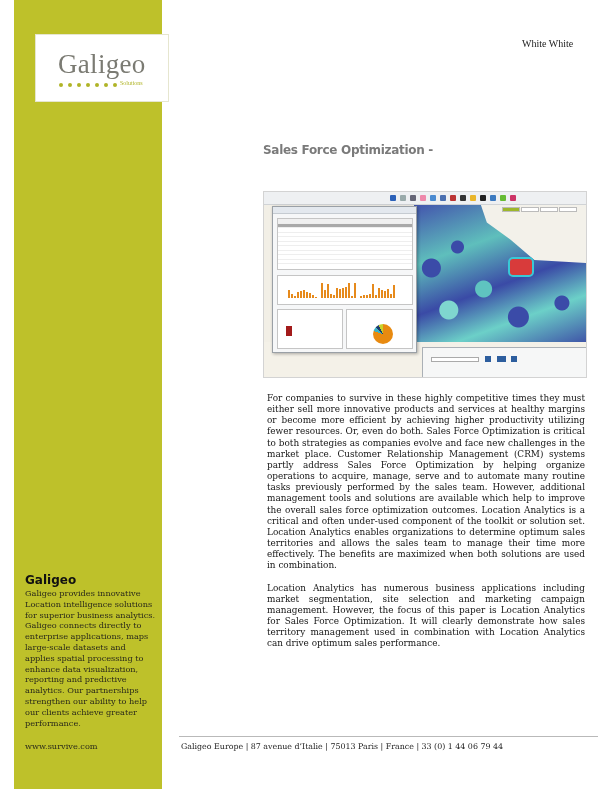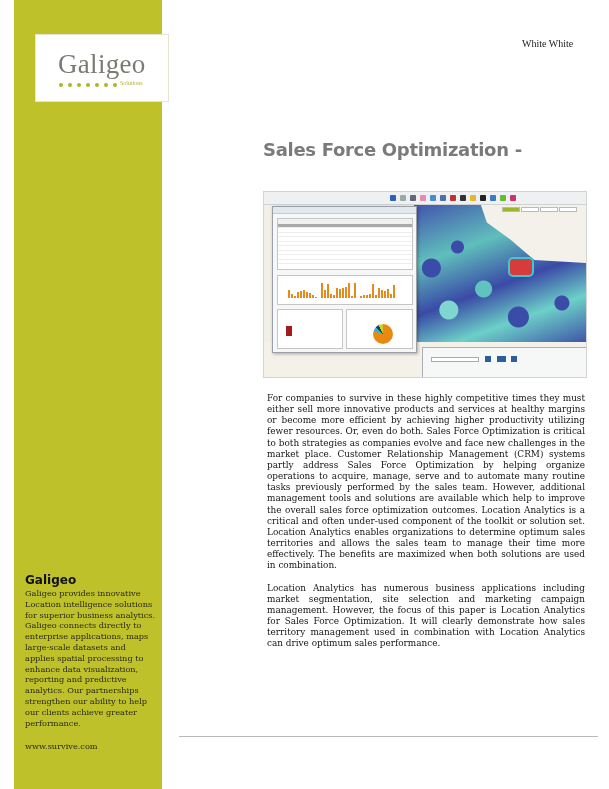--- a/index.html
+++ b/index.html
@@ -39,21 +39,21 @@
       font-family: "DejaVu Serif", serif; font-size: 8.2px; color: #2a2a1a;
     }
 
     .doc-type {
       position: absolute; left: 522px; top: 38px;
       font-family: "Liberation Serif", serif; font-size: 10px; color: #222;
     }
 
     .title {
       position: absolute; left: 263px; top: 140px; width: 300px;
-      font-family: "DejaVu Sans", sans-serif; font-weight: bold; font-size: 18px;
+      font-family: "DejaVu Sans", sans-serif; font-weight: bold; font-size: 12px;
       line-height: 20px; color: #7a7a7a; letter-spacing: -0.3px;
     }
 
     
     .shot {
       position: absolute; left: 263px; top: 191px; width: 324px; height: 187px;
       background: #e9ecef; border: 1px solid #d3d3d3; overflow: hidden;
     }
     .shot-toolbar {
       position: absolute; left: 0; top: 0; width: 100%; height: 13px; background: #eef0f2;
@@ -268,13 +268,14 @@
   </div>
 </div>
 
 <div class="body-text">
   <p>For companies to survive in these highly competitive times they must either sell more innovative products and services at healthy margins or become more efficient by achieving higher productivity utilizing fewer resources. Or, even do both.  Sales Force Optimization is critical to both strategies as companies evolve and face new challenges in the market place.  Customer Relationship Management (CRM) systems partly address Sales Force Optimization by helping organize operations to acquire, manage, serve and to automate many routine tasks previously performed by the sales team. However, additional management tools and solutions are available which help to improve the overall sales force optimization outcomes. Location Analytics is a critical and often under-used component of the toolkit or solution set.  Location Analytics enables organizations to determine optimum sales territories and allows the sales team to manage their time more effectively. The benefits are maximized when both solutions are used in combination.</p>
   <p>Location Analytics has numerous business applications including market segmentation, site selection and marketing campaign management. However, the focus of this paper is Location Analytics for Sales Force Optimization. It will clearly demonstrate how sales territory management used in combination with Location Analytics can drive optimum sales performance.</p>
 </div>
 
 <div class="footer-rule"></div>
 <div class="footer">
+  <div>Galigeo Europe | 87 avenue d’Italie | 75013 Paris | France | 33 (0) 1 44 06 79 44</div>
 </div>
 
 </body></html>

